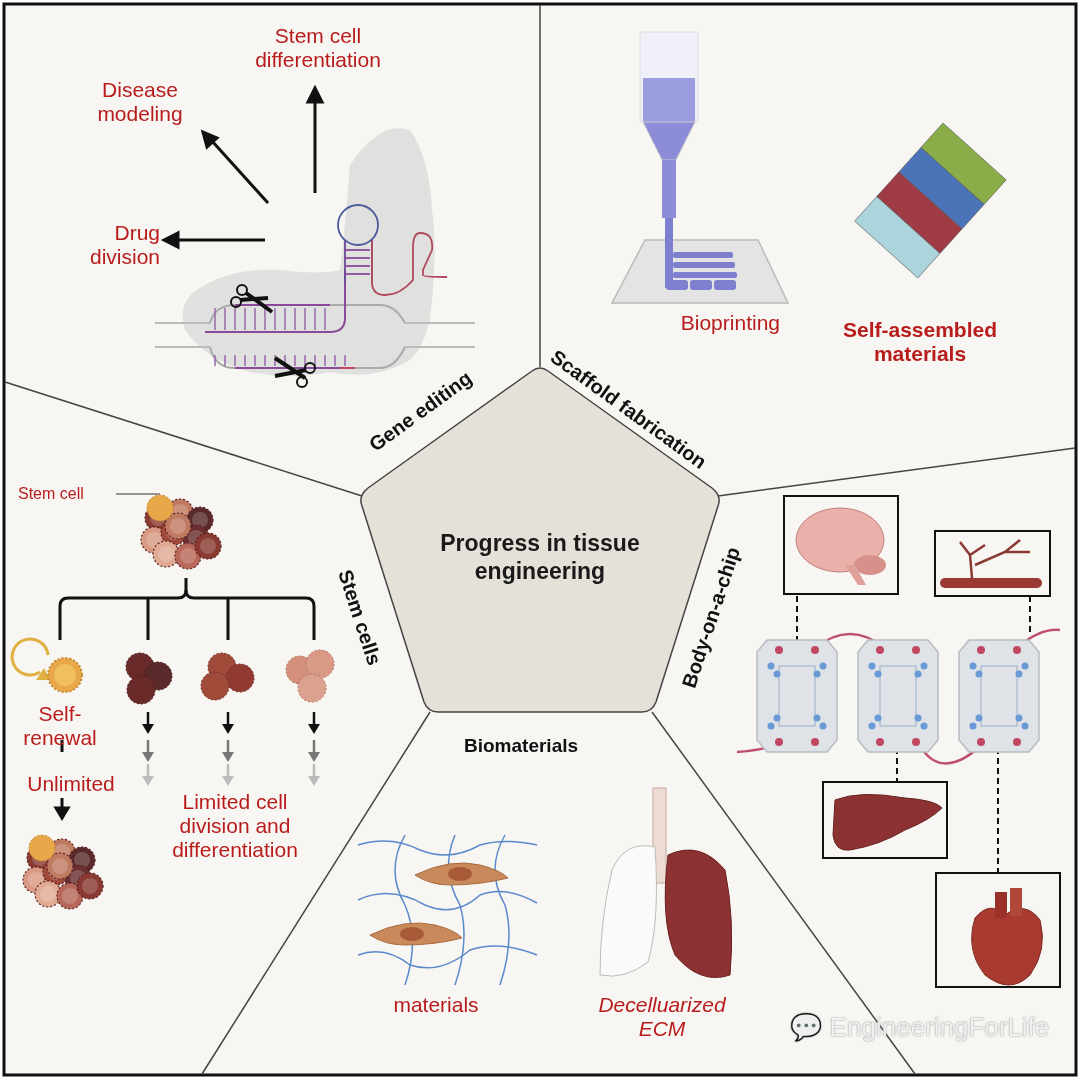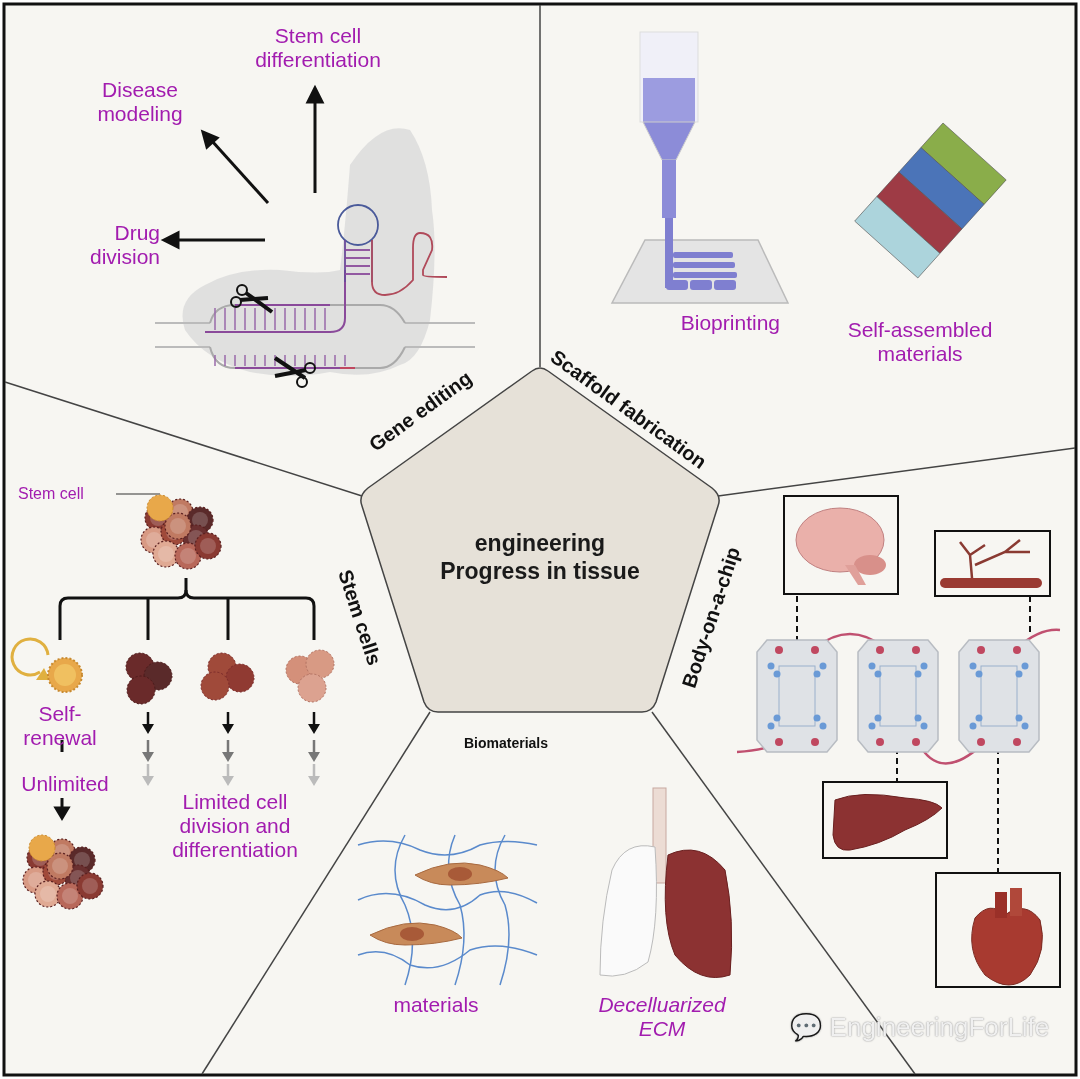--- a/index.html
+++ b/index.html
@@ -1,18 +1,18 @@
 <!DOCTYPE html>
 <html><head>
 <meta charset="utf-8">
 <style>
   html, body { margin:0; padding:0; background:#ffffff; }
   body { width:1080px; height:1079px; position:relative; overflow:hidden; font-family:"Liberation Sans", sans-serif; }
   #canvas { position:absolute; left:0; top:0; width:1080px; height:1079px; }
-  .lbl { position:absolute; font-family:"Liberation Sans", sans-serif; color:#a21caf; text-align:center; line-height:1.15; white-space:nowrap; }
+  .lbl { position:absolute; font-family:"Liberation Sans", sans-serif; color:#b91c1c; text-align:center; line-height:1.15; white-space:nowrap; }
   .lbl.big { font-size:21px; }
   .sec { position:absolute; font-weight:bold; font-size:20px; color:#111; white-space:nowrap; transform-origin:center center; }
   .center-title { position:absolute; left:380px; top:530px; width:320px; text-align:center; font-weight:bold; font-size:23px; line-height:1.2; color:#1a1a1a; }
   .watermark { position:absolute; left:790px; top:1012px; font-size:26px; color:rgba(255,255,255,0.85); text-shadow:0 0 1px #999, 0 0 2px #aaa; white-space:nowrap; }
 </style>
 </head>
 <body>
 
 <svg id="canvas" viewBox="0 0 1080 1079" xmlns="http://www.w3.org/2000/svg">
 
@@ -333,52 +333,52 @@
   <div>modeling</div>
 </div>
 <div class="lbl big" style="left:40px; top:221px; width:120px;text-align:right;">
   <div>Drug</div>
   <div>division</div>
 </div>
 
 <div class="lbl big" style="left:620px; top:311px; width:160px;text-align:right;">
   <div>Bioprinting</div>
 </div>
-<div class="lbl big" style="left:820px; top:318px; width:200px;">
+<div class="lbl big" style="left:820px; top:318px; width:200px;font-weight:bold;">
   <div>Self-assembled</div>
   <div>materials</div>
 </div>
 
 <div class="lbl" style="left:18px; top:485px; font-size:16px;">Stem cell</div>
 <div class="lbl big" style="left:5px; top:702px; width:110px;">
   <div>Self-</div>
   <div>renewal</div>
 </div>
-<div class="lbl big" style="left:5px; top:772px; width:120px;">Unlimited</div>
+<div class="lbl big" style="left:11px; top:772px; width:120px;">Unlimited</div>
 <div class="lbl big" style="left:140px; top:790px; width:190px;">
   <div>Limited cell</div>
   <div>division and</div>
   <div>differentiation</div>
 </div>
 
 <div class="lbl big" style="left:336px; top:993px; width:200px;">
   <div>materials</div>
 </div>
 <div class="lbl big" style="left:572px; top:993px; width:180px;font-style:italic;">
   <div>Decelluarized</div>
   <div>ECM</div>
 </div>
 
 <div class="sec" style="left:360px; top:400px; transform:rotate(-36deg);">Gene editing</div>
 <div class="sec" style="left:535px; top:398px; transform:rotate(36deg);">Scaffold fabrication</div>
 <div class="sec" style="left:310px; top:606px; transform:rotate(72deg);">Stem cells</div>
 <div class="sec" style="left:638px; top:606px; transform:rotate(-72deg);">Body-on-a-chip</div>
-<div class="sec" style="left:464px; top:735px; font-size:14px;text-align:right;">Biomaterials</div>
+<div class="sec" style="left:464px; top:735px; font-size:19px;text-align:right;">Biomaterials</div>
 
 <div class="center-title">
+  <div>Progress in tissue</div>
   <div>engineering</div>
-  <div>Progress in tissue</div>
 </div>
 
 <div class="watermark">
   <span>💬</span>
   <span>EngineeringForLife</span>
 </div>
 
 </body></html>

